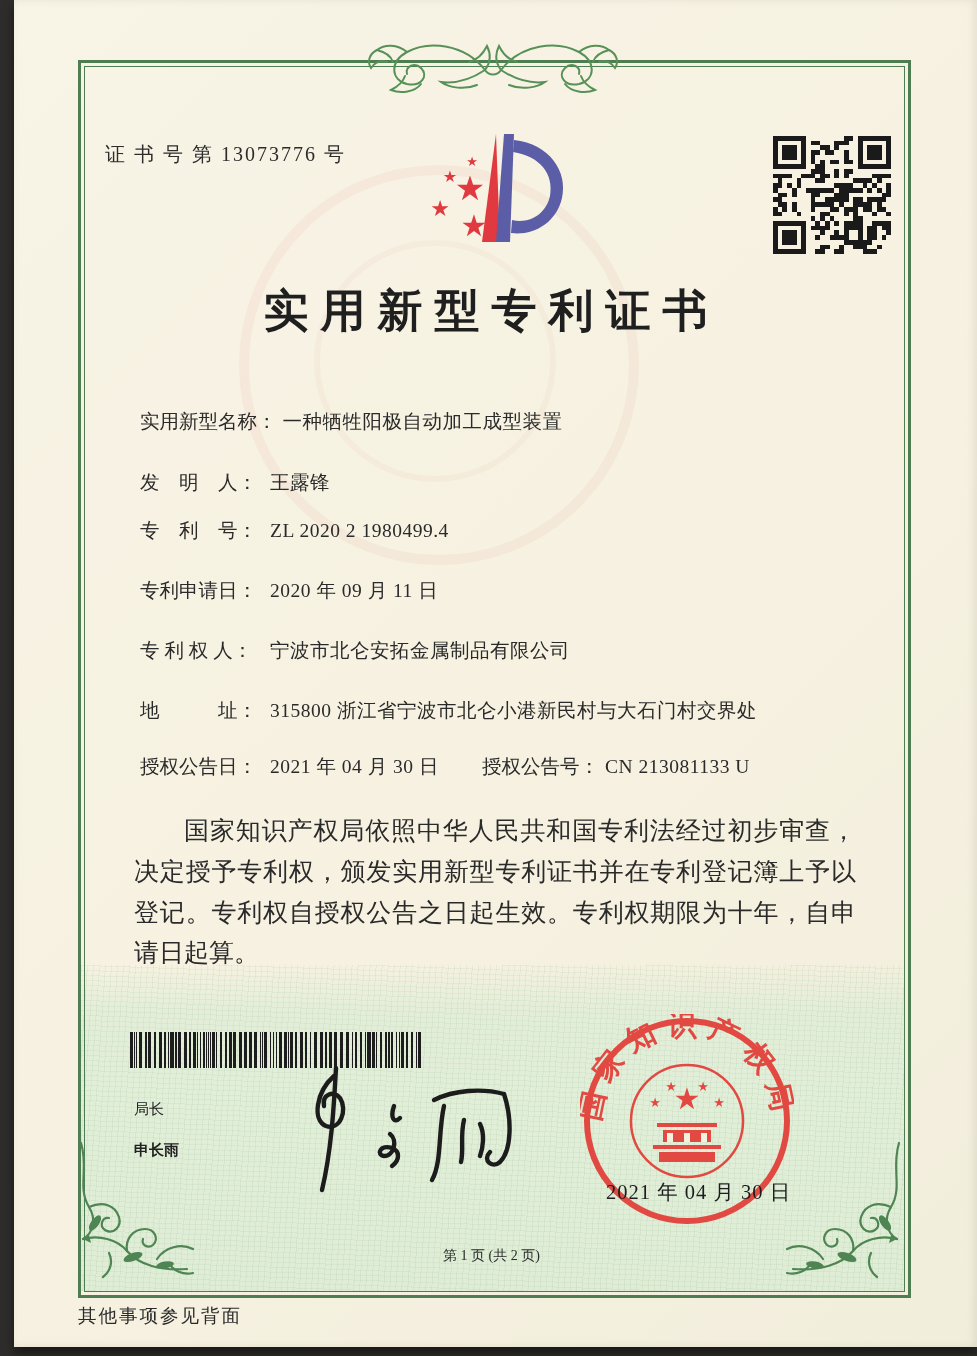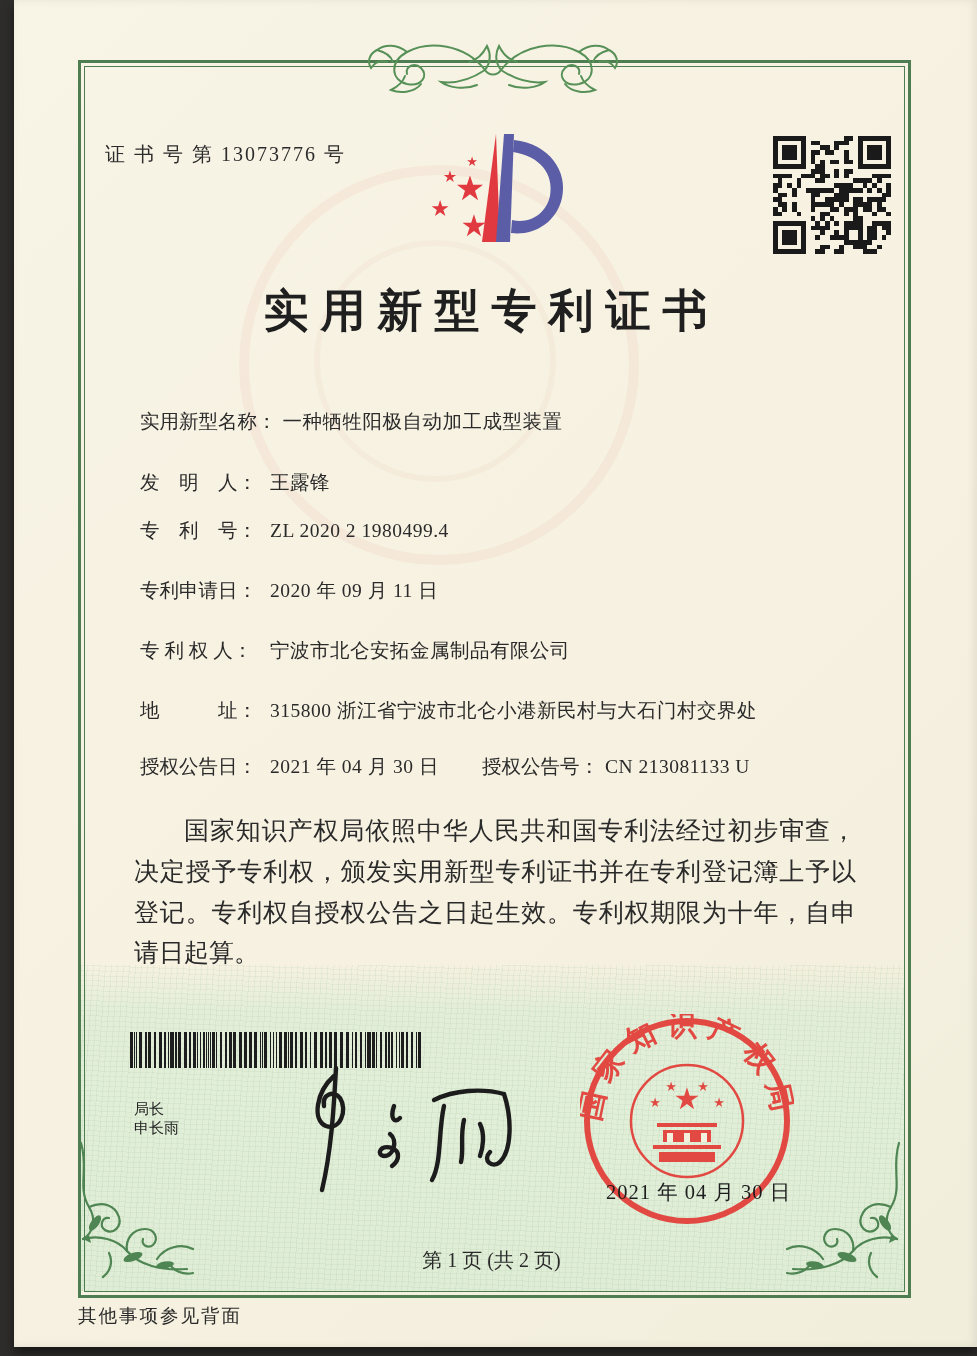--- a/index.html
+++ b/index.html
@@ -52,25 +52,25 @@
   .frow .val{margin-left:6px;letter-spacing:.5px;}
   .frow .pair2{position:absolute;left:342px;top:0;}
   .bodytext{
     position:absolute;left:120px;top:791px;width:722px;
     font-size:25px;line-height:1.63;color:#2a2a2a;text-align:justify;margin-top:20px;
   }
   .bodytext p{margin:0;text-indent:2em;}
   .barcode{position:absolute;left:116px;top:1032px;width:292px;height:36px;}
   .sigblock{position:absolute;left:120px;top:1100px;font-size:15px;color:#222;}
   .sigblock .role{display:block;}
-  .sigblock .name{display:block;}
+  .sigblock .name{display:block;margin-top:22px;font-weight:bold;}
   .signature{position:absolute;left:268px;top:1062px;}
   .seal{position:absolute;left:566px;top:1014px;opacity:.92;}
   .sealdate{position:absolute;left:592px;top:1178px;font-size:20.5px;color:#1d1d1d;letter-spacing:1px;}
-  .pageinfo{position:absolute;left:64px;top:1247px;width:827px;text-align:center;font-size:20px;color:#2a2a2a;}
+  .pageinfo{position:absolute;left:64px;top:1247px;width:827px;text-align:center;font-size:14px;color:#2a2a2a;}
   .backnote{position:absolute;left:64px;top:1303px;width:827px;font-size:18.5px;color:#2a2a2a;letter-spacing:2px;}
   .logo{position:absolute;left:394px;top:120px;}
   .qr{position:absolute;left:759px;top:136px;width:118px;height:118px;}
   .orn-top{position:absolute;left:331px;top:30px;}
   .orn-bl{position:absolute;left:55px;top:1135px;}
   .orn-br{position:absolute;left:747px;top:1135px;transform:scaleX(-1);}
   svg{display:block;}
 </style>
 </head>
 <body>

